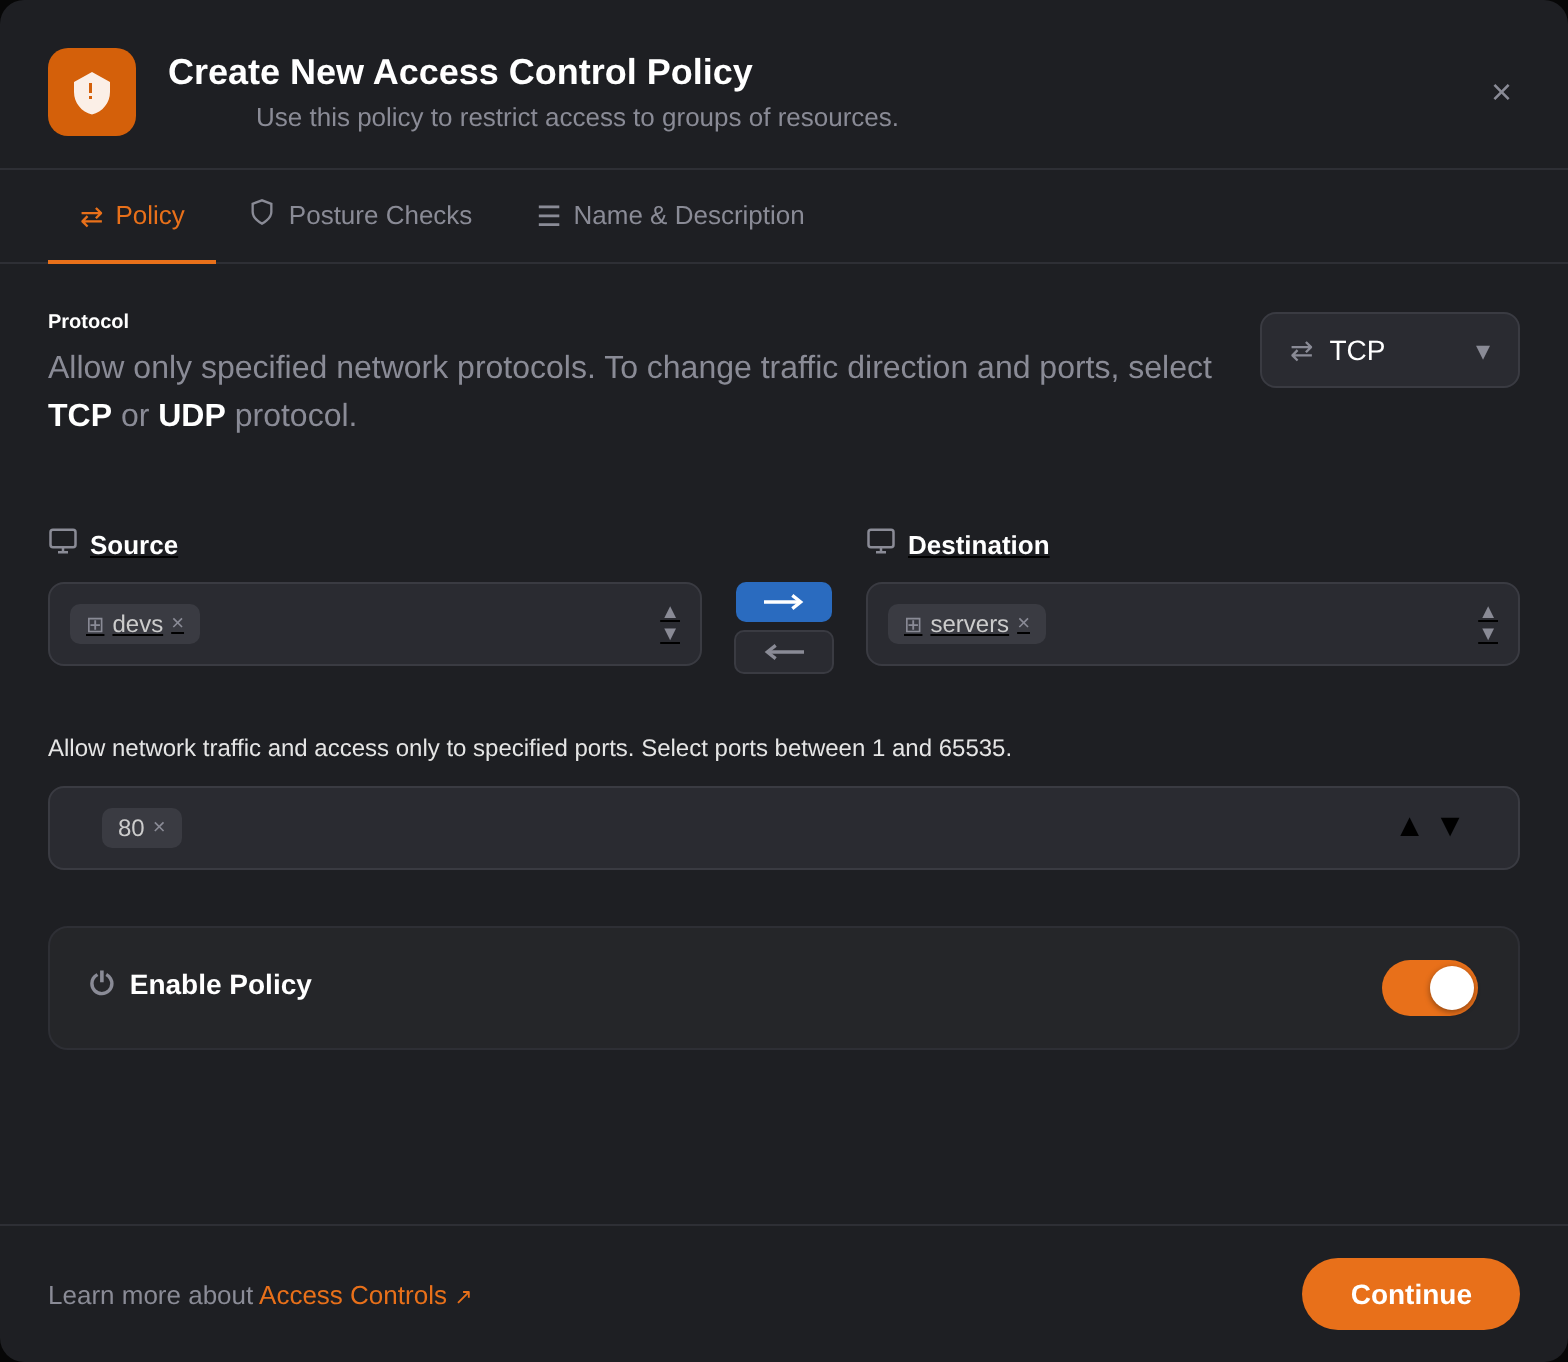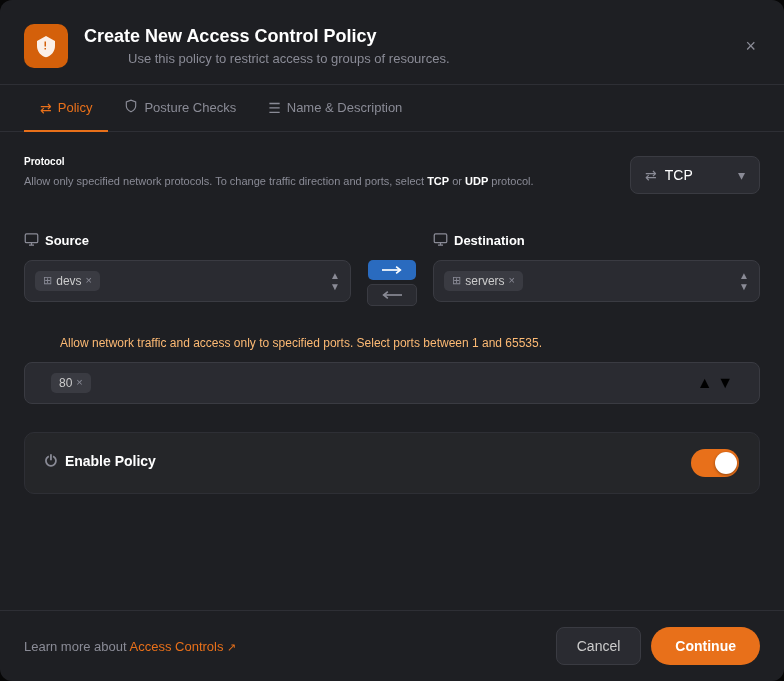--- a/index.html
+++ b/index.html
@@ -104,21 +104,21 @@
     .section {
       margin-bottom: 28px;
     }
     .section-title {
       font-size: 10px;
       font-weight: 600;
       color: #ffffff;
       margin-bottom: 6px;
     }
     .section-desc {
-      font-size: 11px;
+      font-size: 16px;
       color: #8a8b96;
       margin-bottom: 14px;
       line-height: 1.5;
     }
     .section-desc strong {
       color: #ffffff;
       font-weight: 600;
     }
     .protocol-row {
       display: flex;
@@ -142,20 +142,21 @@
     }
     .protocol-select .chevron {
       color: #8a8b96;
       margin-left: auto;
     }
     .source-dest-row {
       display: flex;
       align-items: flex-start;
       gap: 16px;
       margin-bottom: 28px;
+      text-decoration: underline;
     }
     .source-block, .dest-block {
       flex: 1;
     }
     .source-dest-label {
       display: flex;
       align-items: center;
       gap: 6px;
       font-size: 13px;
       font-weight: 600;
@@ -219,24 +220,23 @@
     .arrow-btn svg {
       width: 20px;
       height: 10px;
     }
     .arrow-btn-inactive {
       background: #2a2b31;
       border: 1px solid #3a3b42;
     }
     .ports-desc {
       font-size: 12px;
-      color: #fdba74;
+      color: #e5e5e5;
       margin-bottom: 10px;
       line-height: 1.5;
-      margin-left: 36px;
     }
     .ports-input {
       display: flex;
       align-items: center;
       background: #2a2b31;
       border: 1px solid #3a3b42;
       border-radius: 8px;
       padding: 8px 26px;
       min-height: 42px;
       gap: 6px;
@@ -492,19 +492,18 @@
 
     <div class="modal-footer">
       <div class="footer-left">
         <span>Learn more about </span>
         <a href="#">
           <span>Access Controls</span>
           <span style="font-size:11px;"> ↗</span>
         </a>
       </div>
       <div class="footer-right">
-        <button class="btn-cancel">Cancel</button>
         <button class="btn-continue">Continue</button>
       </div>
     </div>
 
   </div>
 </div>
 
 </body></html>

